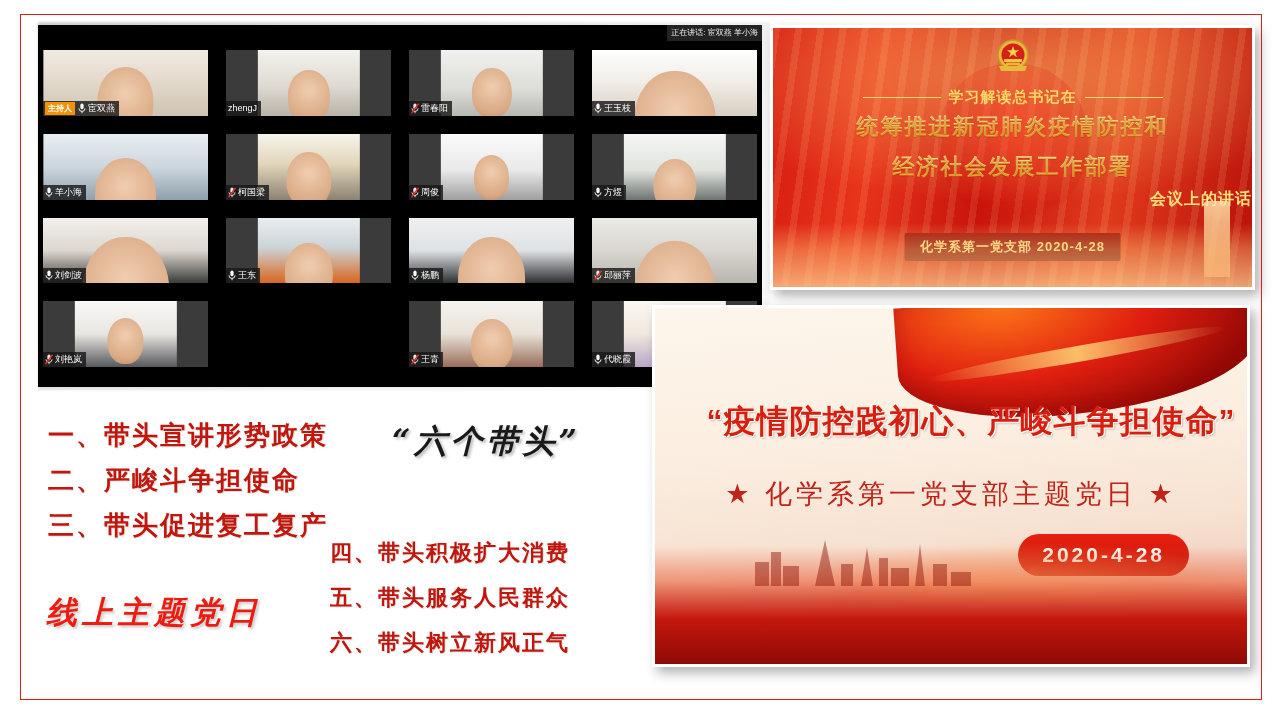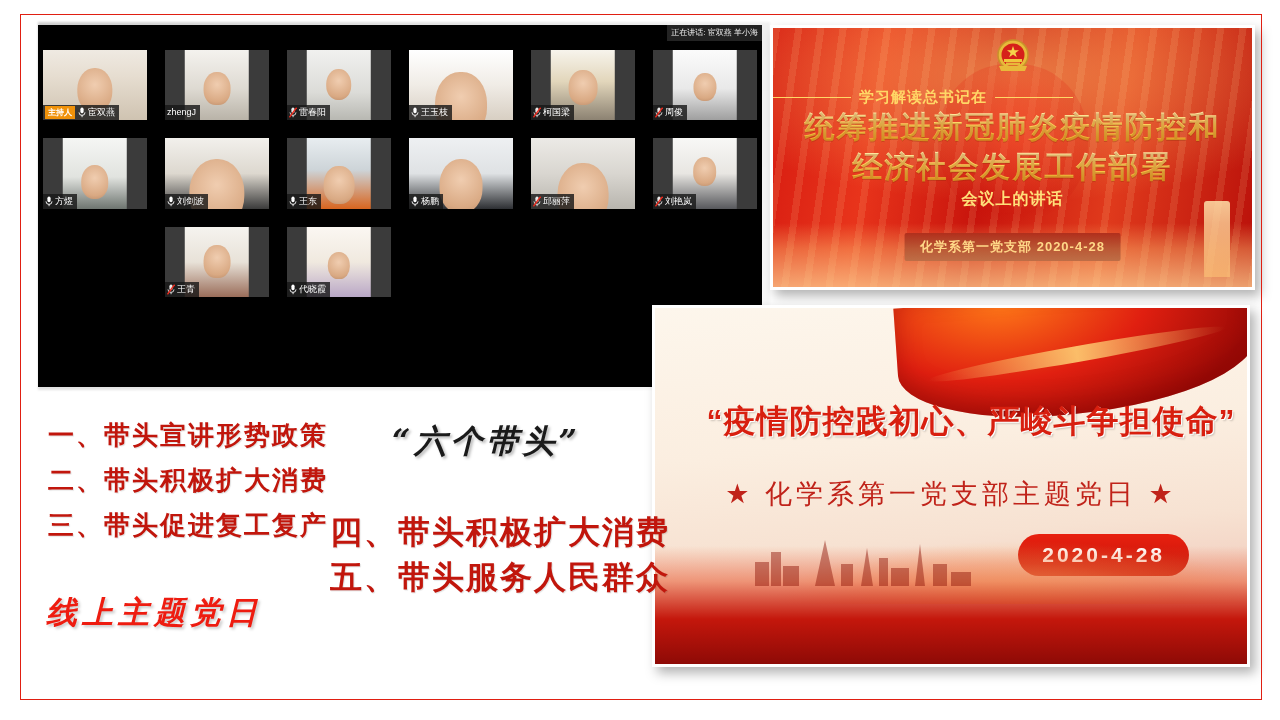--- a/index.html
+++ b/index.html
@@ -21,21 +21,21 @@
     position:absolute;left:38px;top:22px;width:732px;height:368px;
     background:linear-gradient(135deg,#cfcfcf,#efefef 60%,#fbfbfb);
     filter:blur(1px);
   }
   .vc{
     position:absolute;left:38px;top:25px;width:724px;height:362px;
     background:#000;overflow:hidden;
   }
   .vc-grid{
     position:absolute;left:5px;top:25px;width:714px;height:335px;
-    display:grid;grid-template-columns:repeat(6,1fr);grid-template-rows:repeat(4,1fr);
+    display:grid;grid-template-columns:repeat(4,1fr);grid-template-rows:repeat(4,1fr);
     gap:18px;
   }
   .tile{position:relative;background:#3b3b3b;overflow:hidden;}
   .tile.empty{background:#000;}
   .tile .vid{position:absolute;inset:0;overflow:hidden;}
   .tile .inner{
     position:absolute;top:0;bottom:0;left:50%;transform:translateX(-50%);
     width:62%;
   }
   .tile .inner.full{width:100%;}
@@ -109,30 +109,30 @@
     width:150px;height:160px;border-radius:46% 46% 50% 50%;
     background:radial-gradient(circle at 50% 40%, rgba(255,70,40,.55), rgba(200,10,5,.15) 70%, transparent 78%);
   }
   .emblem{
     position:absolute;left:50%;top:8px;transform:translateX(-50%);
     width:44px;height:46px;
   }
   .b1-text{position:absolute;left:0;right:0;top:60px;text-align:center;color:#ffe9a8;}
   .b1-l1{
     font-size:15px;font-weight:bold;letter-spacing:1px;
-    color:#ffd766;display:flex;align-items:center;gap:8px;
+    color:#ffd766;display:flex;align-items:center;justify-content:center;gap:8px;
   }
   .b1-l1 .rule{display:block;height:1px;width:78px;background:#ffd766;}
   .b1-l2,.b1-l3{
-    font-size:30px;font-weight:bold;letter-spacing:2px;line-height:40px;
+    font-size:22px;font-weight:bold;letter-spacing:2px;line-height:40px;
     background:linear-gradient(180deg,#fff3c4 0%,#ffd158 45%,#e8a018 100%);
     -webkit-background-clip:text;background-clip:text;color:transparent;
     text-shadow:0 1px 0 rgba(120,40,0,.25);
   }
-  .b1-l4{font-size:16px;font-weight:bold;color:#ffe07a;letter-spacing:1px;margin-top:2px;}
+  .b1-l4{font-size:16px;font-weight:bold;color:#ffe07a;letter-spacing:1px;margin-top:2px;text-align:right;}
   .b1-tag{
     position:absolute;left:50%;transform:translateX(-50%);bottom:26px;
     background:linear-gradient(180deg,#a3120b,#7d0b06);
     color:#ffdf8f;font-size:13px;font-weight:bold;letter-spacing:1px;
     padding:5px 16px;border-radius:2px;white-space:nowrap;
   }
   .b1-city{
     position:absolute;left:0;right:0;bottom:0;height:64px;
     background:linear-gradient(180deg,rgba(255,190,110,0) 0%, rgba(255,200,120,.40) 40%, rgba(255,215,150,.72) 100%);
   }
@@ -190,21 +190,21 @@
   }
   .sky-line{
     position:absolute;bottom:78px;left:90px;width:300px;height:52px;
     opacity:.55;
   }
 
   
   .pts{position:absolute;color:#c1160c;font-weight:bold;letter-spacing:2px;
        text-shadow:1px 1px 1px rgba(0,0,0,.12);}
   .pts-a{left:48px;top:413px;font-size:26px;line-height:45px;}
-  .pts-b{left:330px;top:510px;font-size:32px;line-height:45px;}
+  .pts-b{left:330px;top:530px;font-size:22px;line-height:45px;}
   .calli-black{
     position:absolute;left:392px;top:420px;
     font-family:"DejaVu Serif",serif;
     font-size:32px;font-weight:bold;font-style:italic;color:#1a1a1a;
     letter-spacing:4px;
     text-shadow:2px 2px 3px rgba(0,0,0,.28);
   }
   .calli-red{
     position:absolute;left:46px;top:592px;
     font-family:"DejaVu Serif",serif;
@@ -276,20 +276,37 @@
           </div>
           <div class="namebar">
             <span class="mic">
               <svg viewBox="0 0 8 11">
                 <rect x="2.4" y="0.6" width="3.2" height="5.6" rx="1.6" fill="#ffffff"></rect>
                 <path d="M1 5.4a3 3 0 0 0 6 0" stroke="#ffffff" stroke-width="0.9" fill="none"></path>
                 <rect x="3.6" y="8.2" width="0.9" height="2" fill="#ffffff"></rect>
               </svg>
             </span>
             <span>王玉枝</span>
+          </div>
+        </div>
+        <div class="tile">
+          <div class="vid">
+            <div class="inner p-room6 full">
+              <div class="face" style="width: 37%; padding-bottom: 46.25%; top: 37%; background: radial-gradient(circle at 50% 38%, rgb(240, 205, 176), rgb(217, 169, 131) 70%, rgb(185, 138, 104) 100%);"></div>
+            </div>
+          </div>
+          <div class="namebar">
+            <span class="mic">
+              <svg viewBox="0 0 8 11">
+                <rect x="2.4" y="0.6" width="3.2" height="5.6" rx="1.6" fill="#ffffff"></rect>
+                <path d="M1 5.4a3 3 0 0 0 6 0" stroke="#ffffff" stroke-width="0.9" fill="none"></path>
+                <rect x="3.6" y="8.2" width="0.9" height="2" fill="#ffffff"></rect>
+              </svg>
+            </span>
+            <span>羊小海</span>
           </div>
         </div>
         <div class="tile">
           <div class="vid">
             <div class="inner p-room7">
               <div class="face" style="width: 44%; padding-bottom: 55%; top: 28%; background: radial-gradient(circle at 50% 38%, rgb(240, 205, 176), rgb(217, 169, 131) 70%, rgb(185, 138, 104) 100%);"></div>
             </div>
           </div>
           <div class="namebar">
             <span class="mic">
@@ -517,26 +534,27 @@
           <path d="M170 52 L175 10 L180 52 Z"></path>
           <rect x="188" y="30" width="14" height="22"></rect>
           <rect x="206" y="38" width="20" height="14"></rect>
         </g>
       </svg>
     </div>
   </div>
 
   <div class="pts pts-a">
     <div>一、带头宣讲形势政策</div>
-    <div>二、带头积极扩大消费</div>
+    <div>二、严峻斗争担使命</div>
     <div>三、带头促进复工复产</div>
   </div>
 
   <div class="pts pts-b">
     <div>四、带头积极扩大消费</div>
     <div>五、带头服务人民群众</div>
+    <div>六、带头树立新风正气</div>
   </div>
 
   <div class="calli-black">“六个带头”</div>
   <div class="calli-red">线上主题党日</div>
 
   <div class="frame"></div>
 </div>
 
 </body></html>

